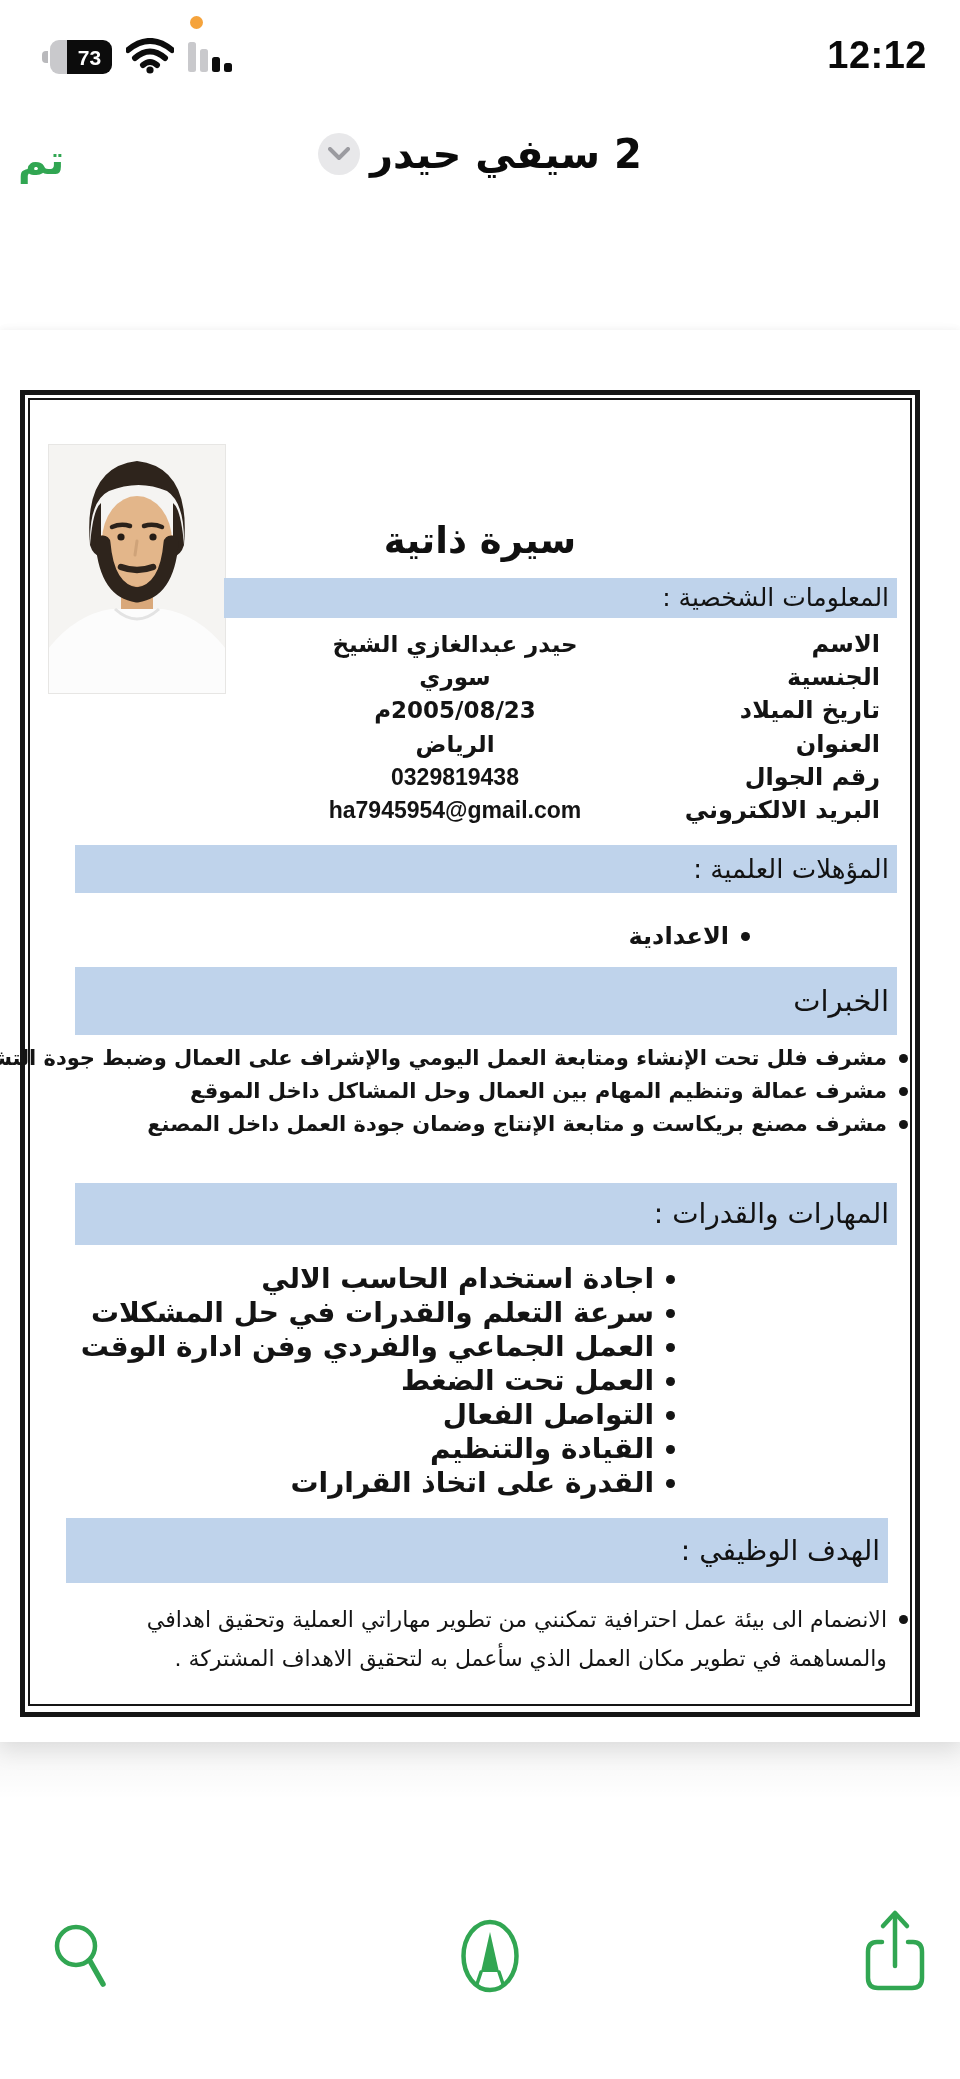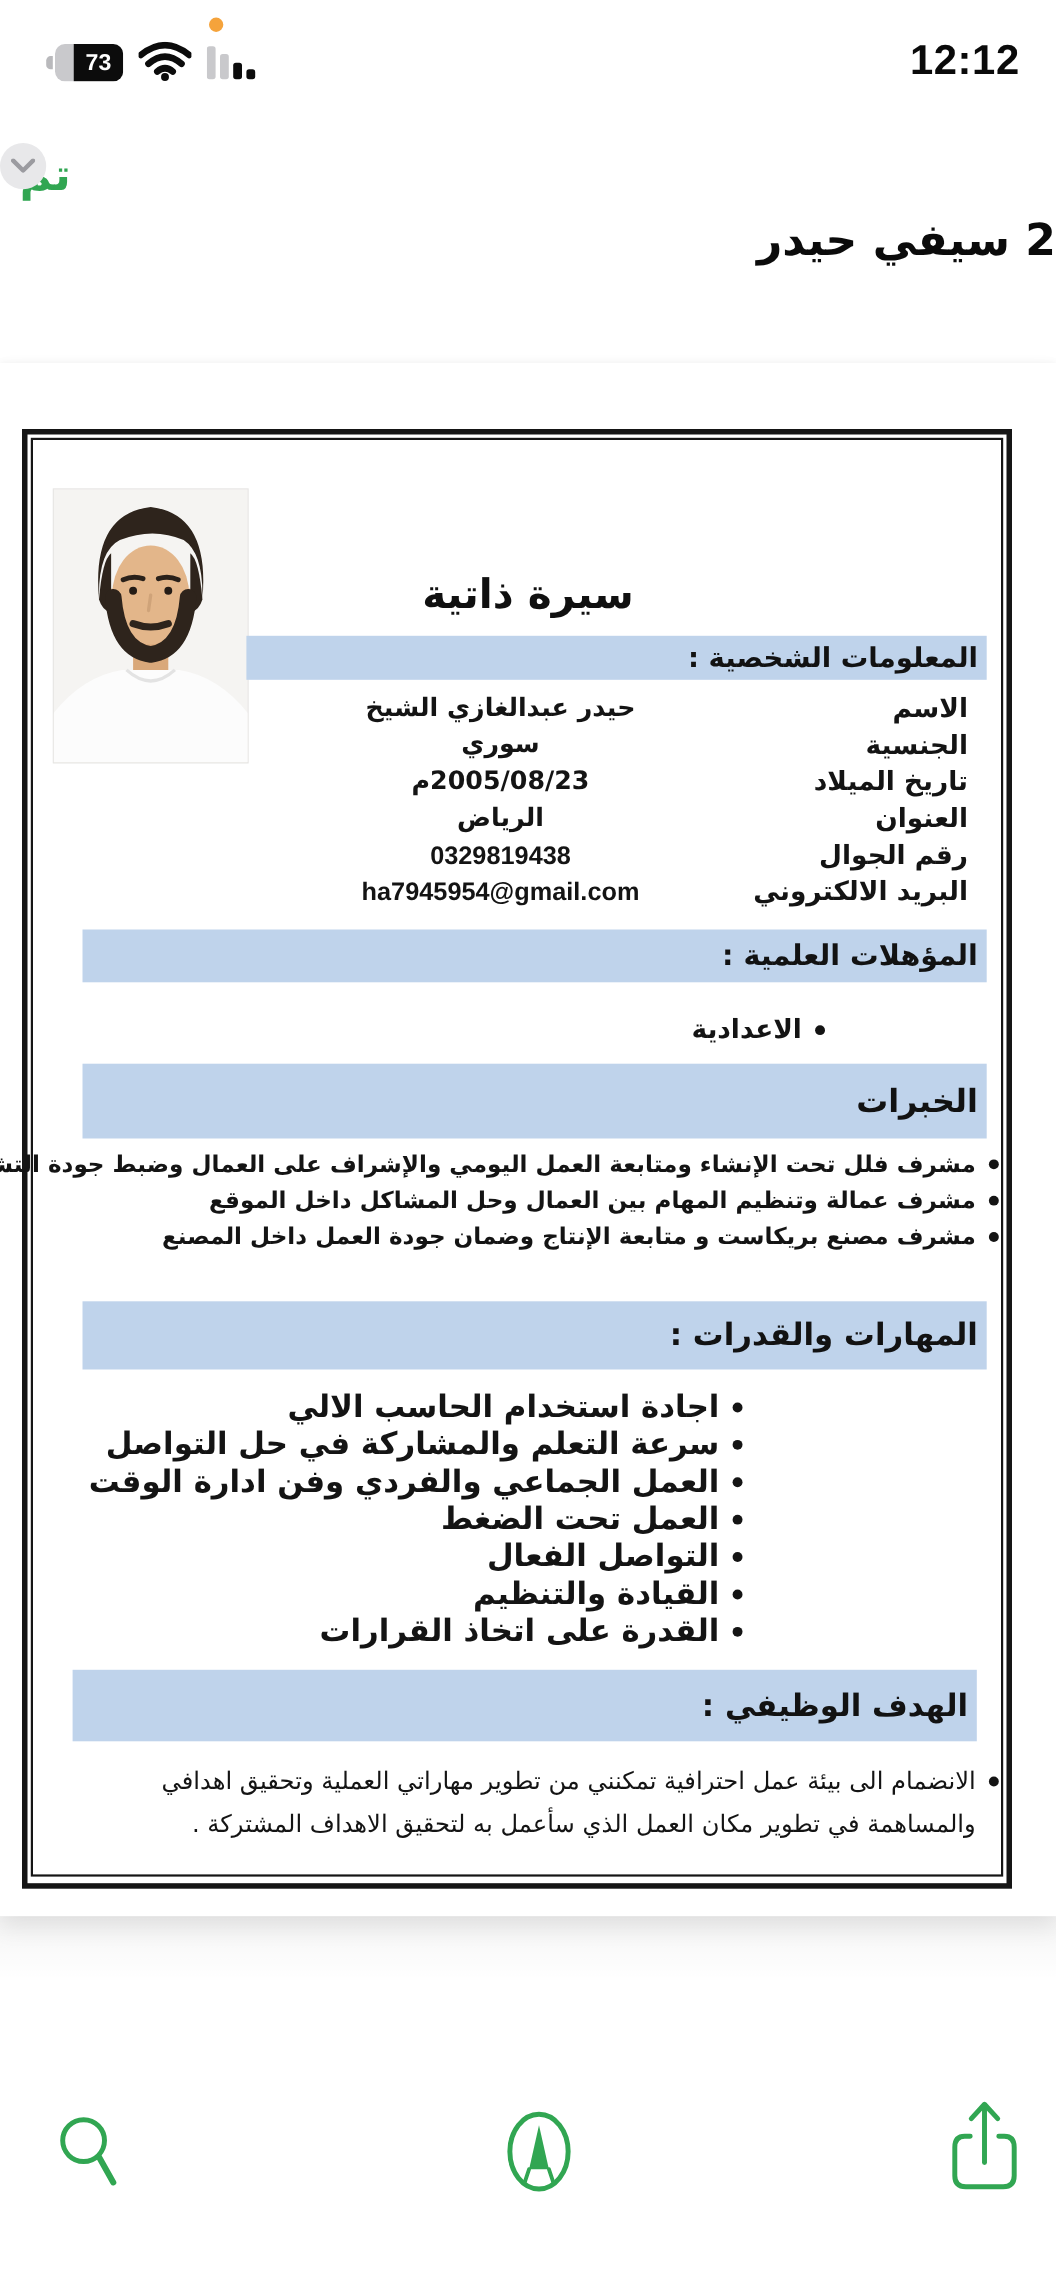--- a/index.html
+++ b/index.html
@@ -16,21 +16,21 @@
   .battery { position:relative; width:70px; height:34px; }
   .battery .cap { position:absolute; left:0; top:11px; width:6px; height:12px; background:#b9b9bc; border-radius:4px 0 0 4px; }
   .battery .body { position:absolute; left:8px; top:0; width:62px; height:34px; border-radius:9px; overflow:hidden; display:flex; }
   .battery .empty { width:17px; background:#c9c9cc; }
   .battery .fill { flex:1; background:#0c0c0c; color:#fff; display:flex; align-items:center; justify-content:center;
                    font:700 21px/1 "Liberation Sans", sans-serif; }
   .time { right:33px; top:36px; font:700 38px/1 "Liberation Sans", sans-serif; color:#0a0a0a; letter-spacing:.5px; }
 
   
   .done-btn { left:18px; top:136px; font:600 40px/1.2 "DejaVu Sans", sans-serif; color:var(--green); cursor:default; }
-  .title-row { left:0; right:0; top:130px; display:flex; justify-content:center; gap:23px;flex-direction:column; }
+  .title-row { left:0; right:0; top:130px; display:flex; justify-content:center; align-items:center; gap:10px; }
   .chev-circle { width:42px; height:42px; border-radius:50%; background:#e8e8ea; display:flex; align-items:center; justify-content:center; }
   .doc-title { font:700 40px/1.2 "DejaVu Sans", sans-serif; color:#0b0b0b; }
 
   
   .page-indicator { right:116px; top:338px; display:flex; align-items:center; gap:12px; color:var(--indicator); }
   .page-indicator .txt { font:500 38px/1 "DejaVu Sans", sans-serif; color:var(--indicator); }
 
   
   .sheet { left:0; top:330px; width:960px; height:1412px; background:#ffffff;
            box-shadow:0 -2px 6px rgba(0,0,0,.03), 0 10px 20px rgba(0,0,0,.09); }
@@ -39,21 +39,21 @@
 
   .cv-frame { left:20px; top:390px; width:900px; height:1327px; border:5px solid #151515; background:#fff; }
   .cv-frame-inner { left:28px; top:398px; width:884px; height:1308px; border:2px solid #151515; }
 
   
   .photo { left:48px; top:444px; width:178px; height:250px; border:1px solid #e7e6e4; background:#f5f4f2; }
   .cv-title { left:330px; top:516px; width:300px; text-align:center;
               font:800 37px/50px "DejaVu Sans", sans-serif; color:#101010; }
 
   .band { background:var(--band); direction:rtl; text-align:right; color:#121212; }
-  .band .bt { display:block; padding-right:8px; font-weight:700;padding-left:44px; }
+  .band .bt { display:block; padding-right:8px; font-weight:400;padding-left:44px; }
   .band1 { left:224px; top:578px; width:673px; height:40px; }
   .band1 .bt { font-size:25px; line-height:40px; }
   .band2 { left:75px;  top:845px; width:822px; height:48px; }
   .band2 .bt { font-size:26px; line-height:48px; }
   .band3 { left:75px;  top:967px; width:822px; height:68px; }
   .band3 .bt { font-size:29px; line-height:68px; }
   .band4 { left:75px;  top:1183px; width:822px; height:62px; }
   .band4 .bt { font-size:28px; line-height:62px; }
   .band5 { left:66px;  top:1518px; width:822px; height:65px; }
   .band5 .bt { font-size:28px; line-height:65px; }
@@ -207,21 +207,21 @@
 
   <div class="abs band band4">
     <span class="bt">المهارات والقدرات :</span>
   </div>
   <div class="abs li skill-li" style="top:1262px">
     <span class="dot"></span>
     <span class="txt">اجادة استخدام الحاسب الالي</span>
   </div>
   <div class="abs li skill-li" style="top:1296px">
     <span class="dot"></span>
-    <span class="txt">سرعة التعلم والمشاركة في حل التواصل</span>
+    <span class="txt">سرعة التعلم والقدرات في حل المشكلات</span>
   </div>
   <div class="abs li skill-li" style="top:1330px">
     <span class="dot"></span>
     <span class="txt">العمل الجماعي والفردي وفن ادارة الوقت</span>
   </div>
   <div class="abs li skill-li" style="top:1364px">
     <span class="dot"></span>
     <span class="txt">العمل تحت الضغط</span>
   </div>
   <div class="abs li skill-li" style="top:1398px">

